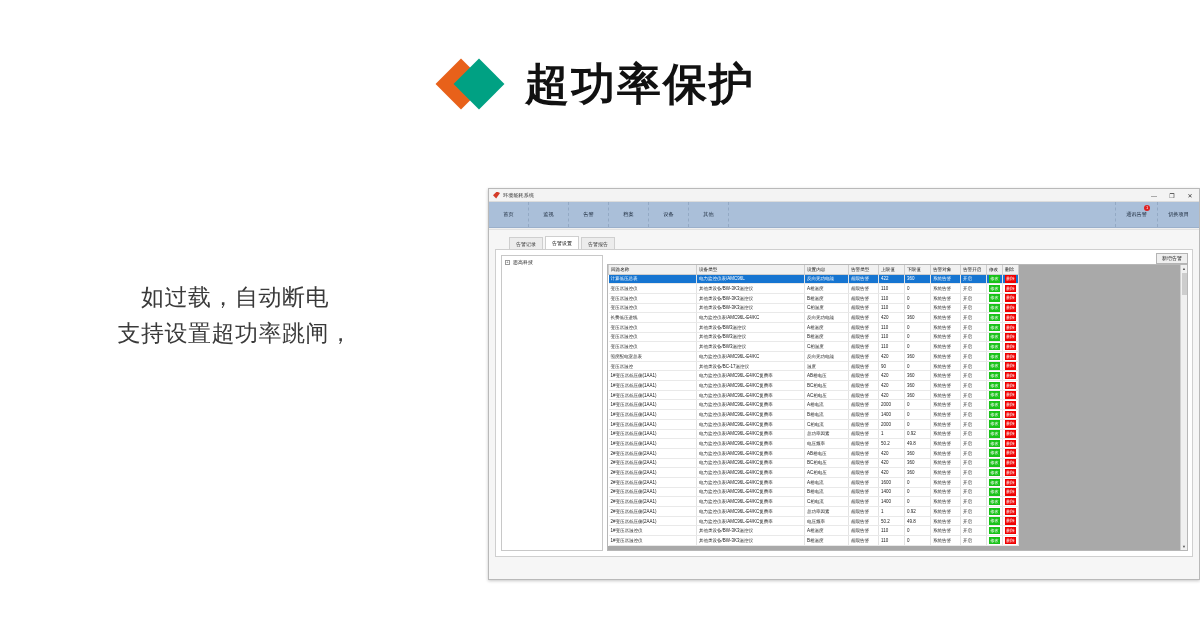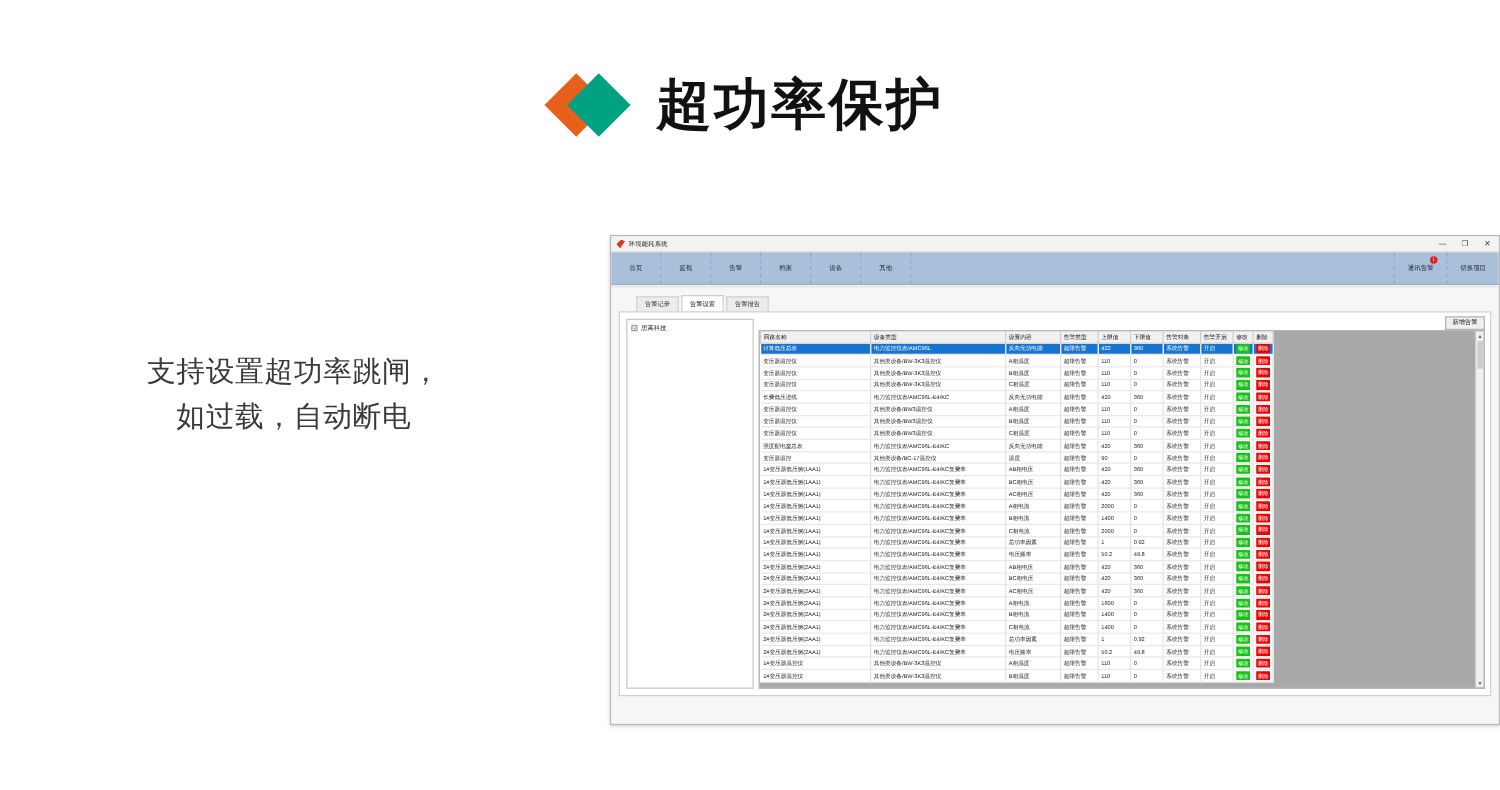--- a/index.html
+++ b/index.html
@@ -175,22 +175,22 @@
 <div class="brand">
   <div class="brand-logo">
     <div class="dia dia-orange"></div>
     <div class="dia dia-teal"></div>
   </div>
   <div class="brand-title">超功率保护</div>
 </div>
 
 <div class="left-copy">
   <div class="left-body">
+    <div>如过载，自动断电</div>
     <div>支持设置超功率跳闸，</div>
-    <div>如过载，自动断电</div>
   </div>
 </div>
 
 <div class="app-window">
 
   <div class="titlebar">
     <div class="app-ico"></div>
     <div class="app-title">环境能耗系统</div>
     <div class="winbtns">
       <div class="winbtn">—</div>

